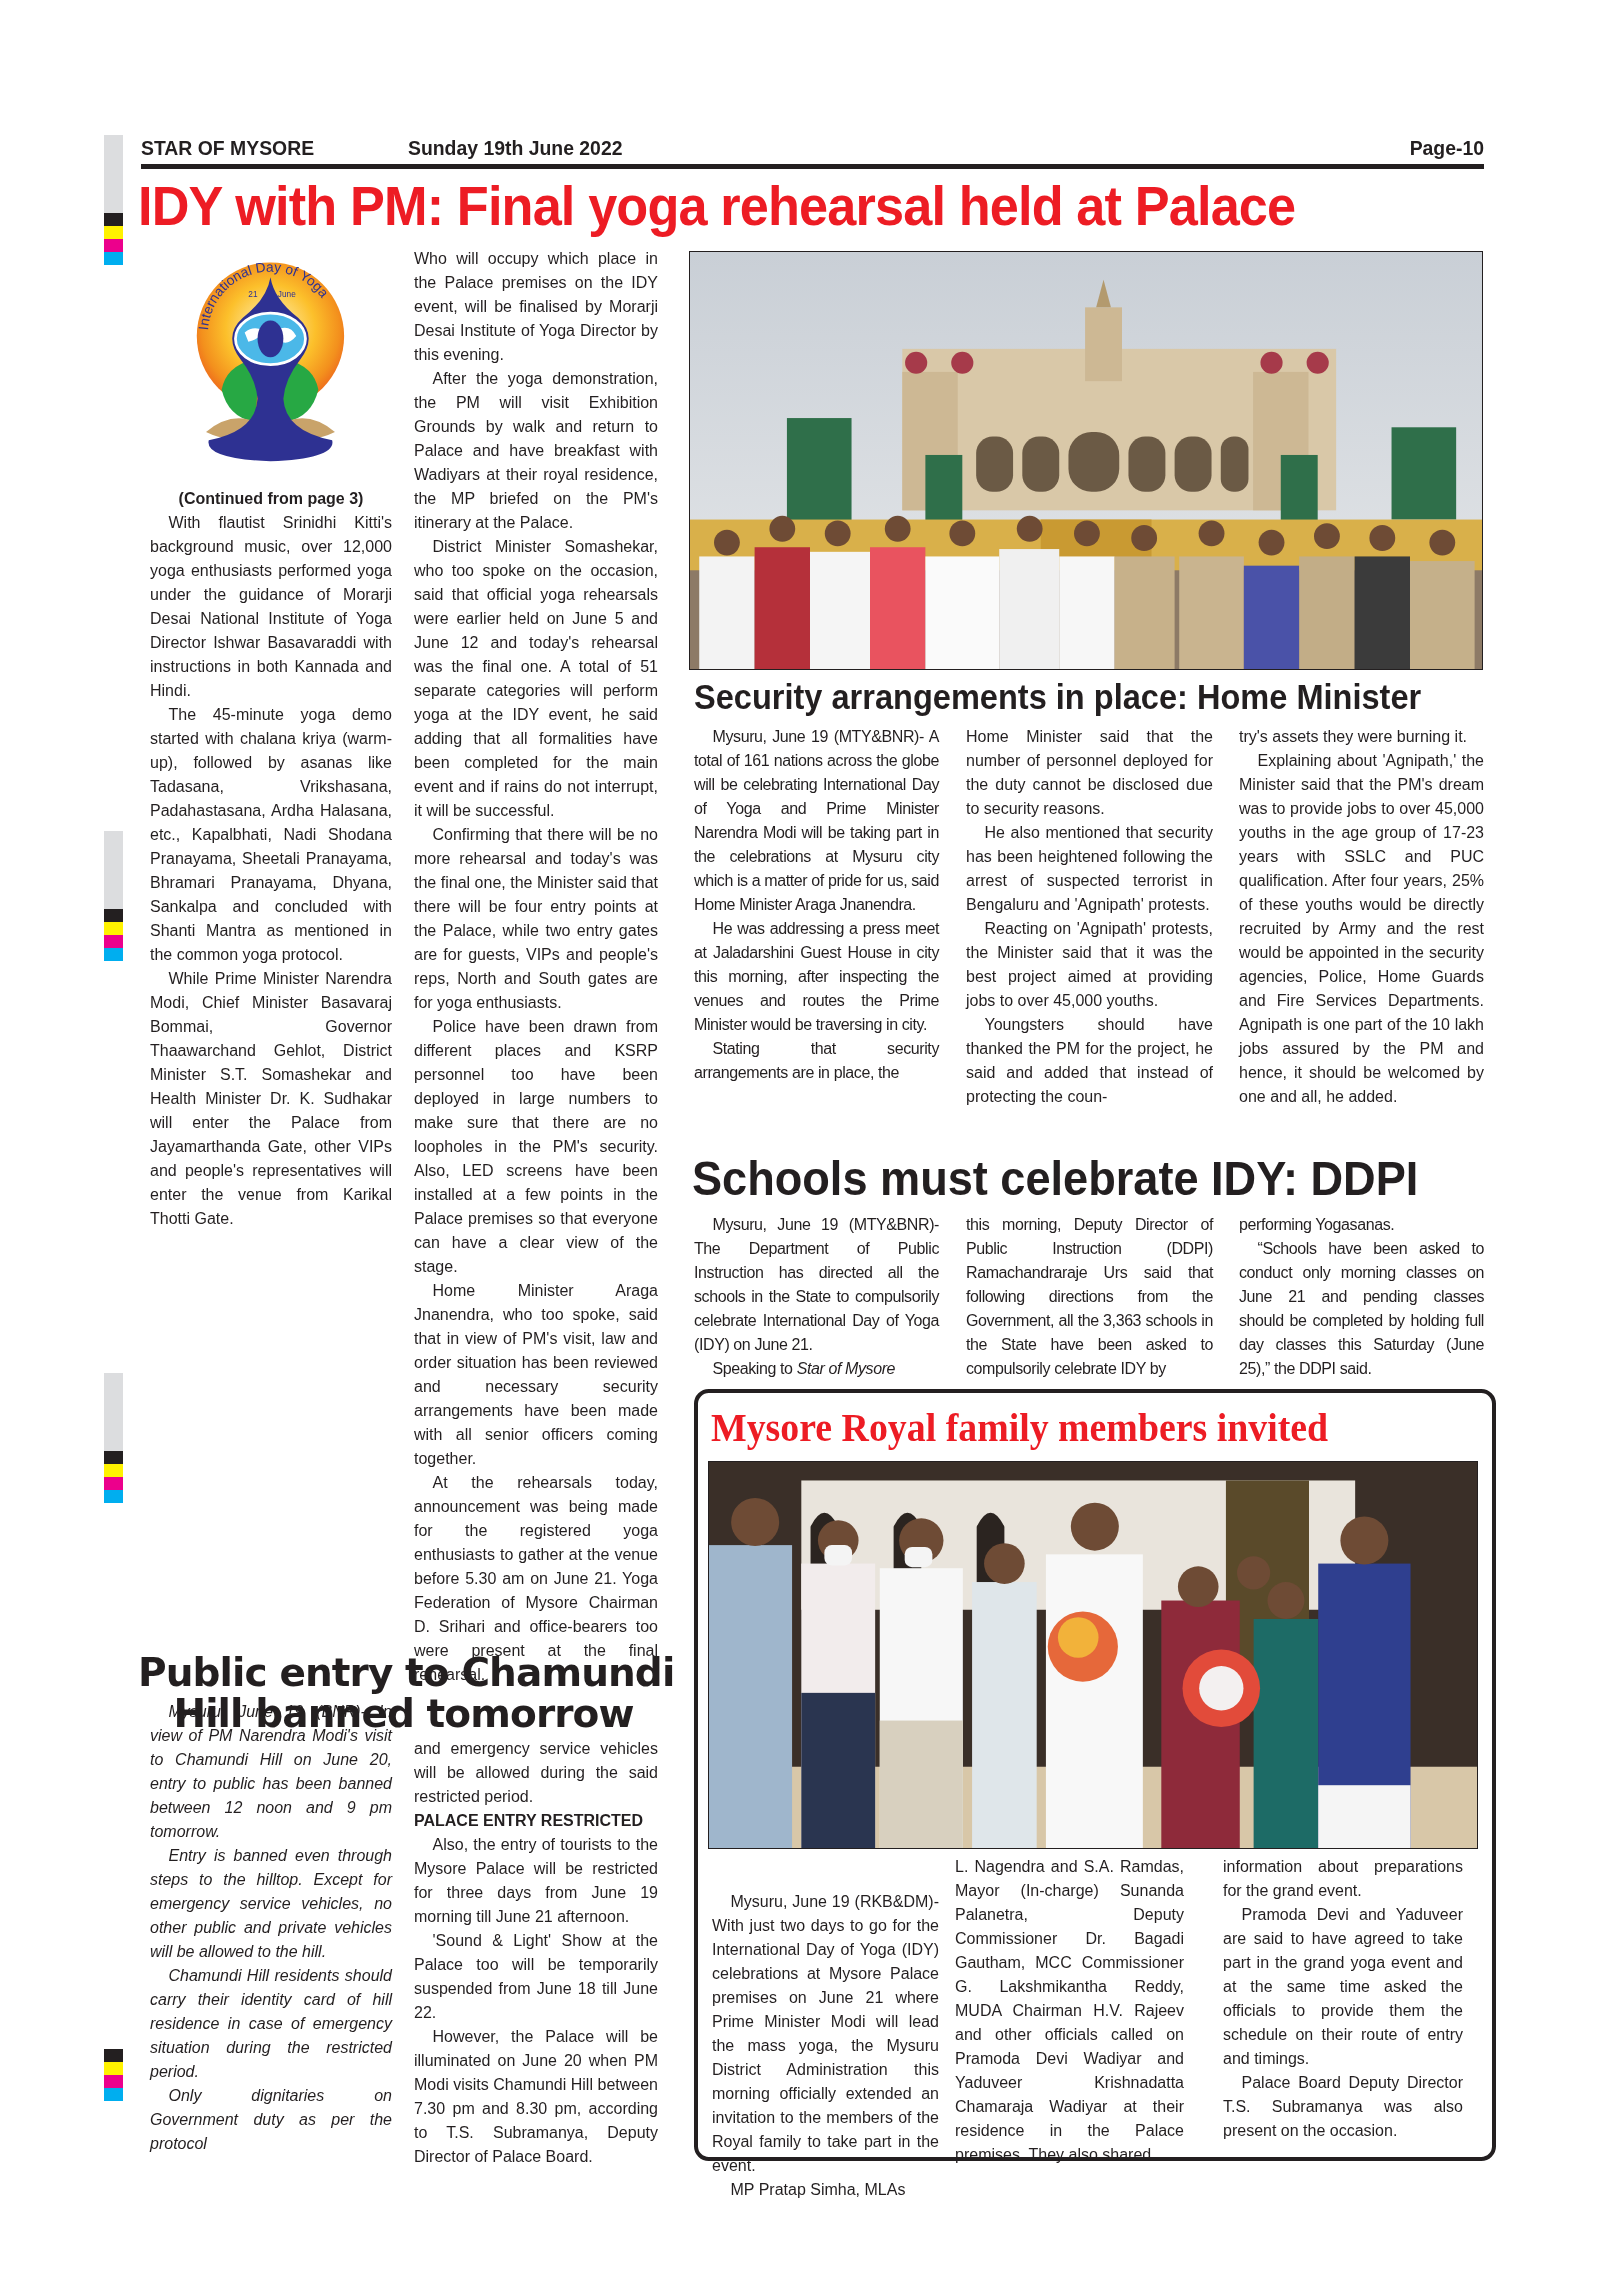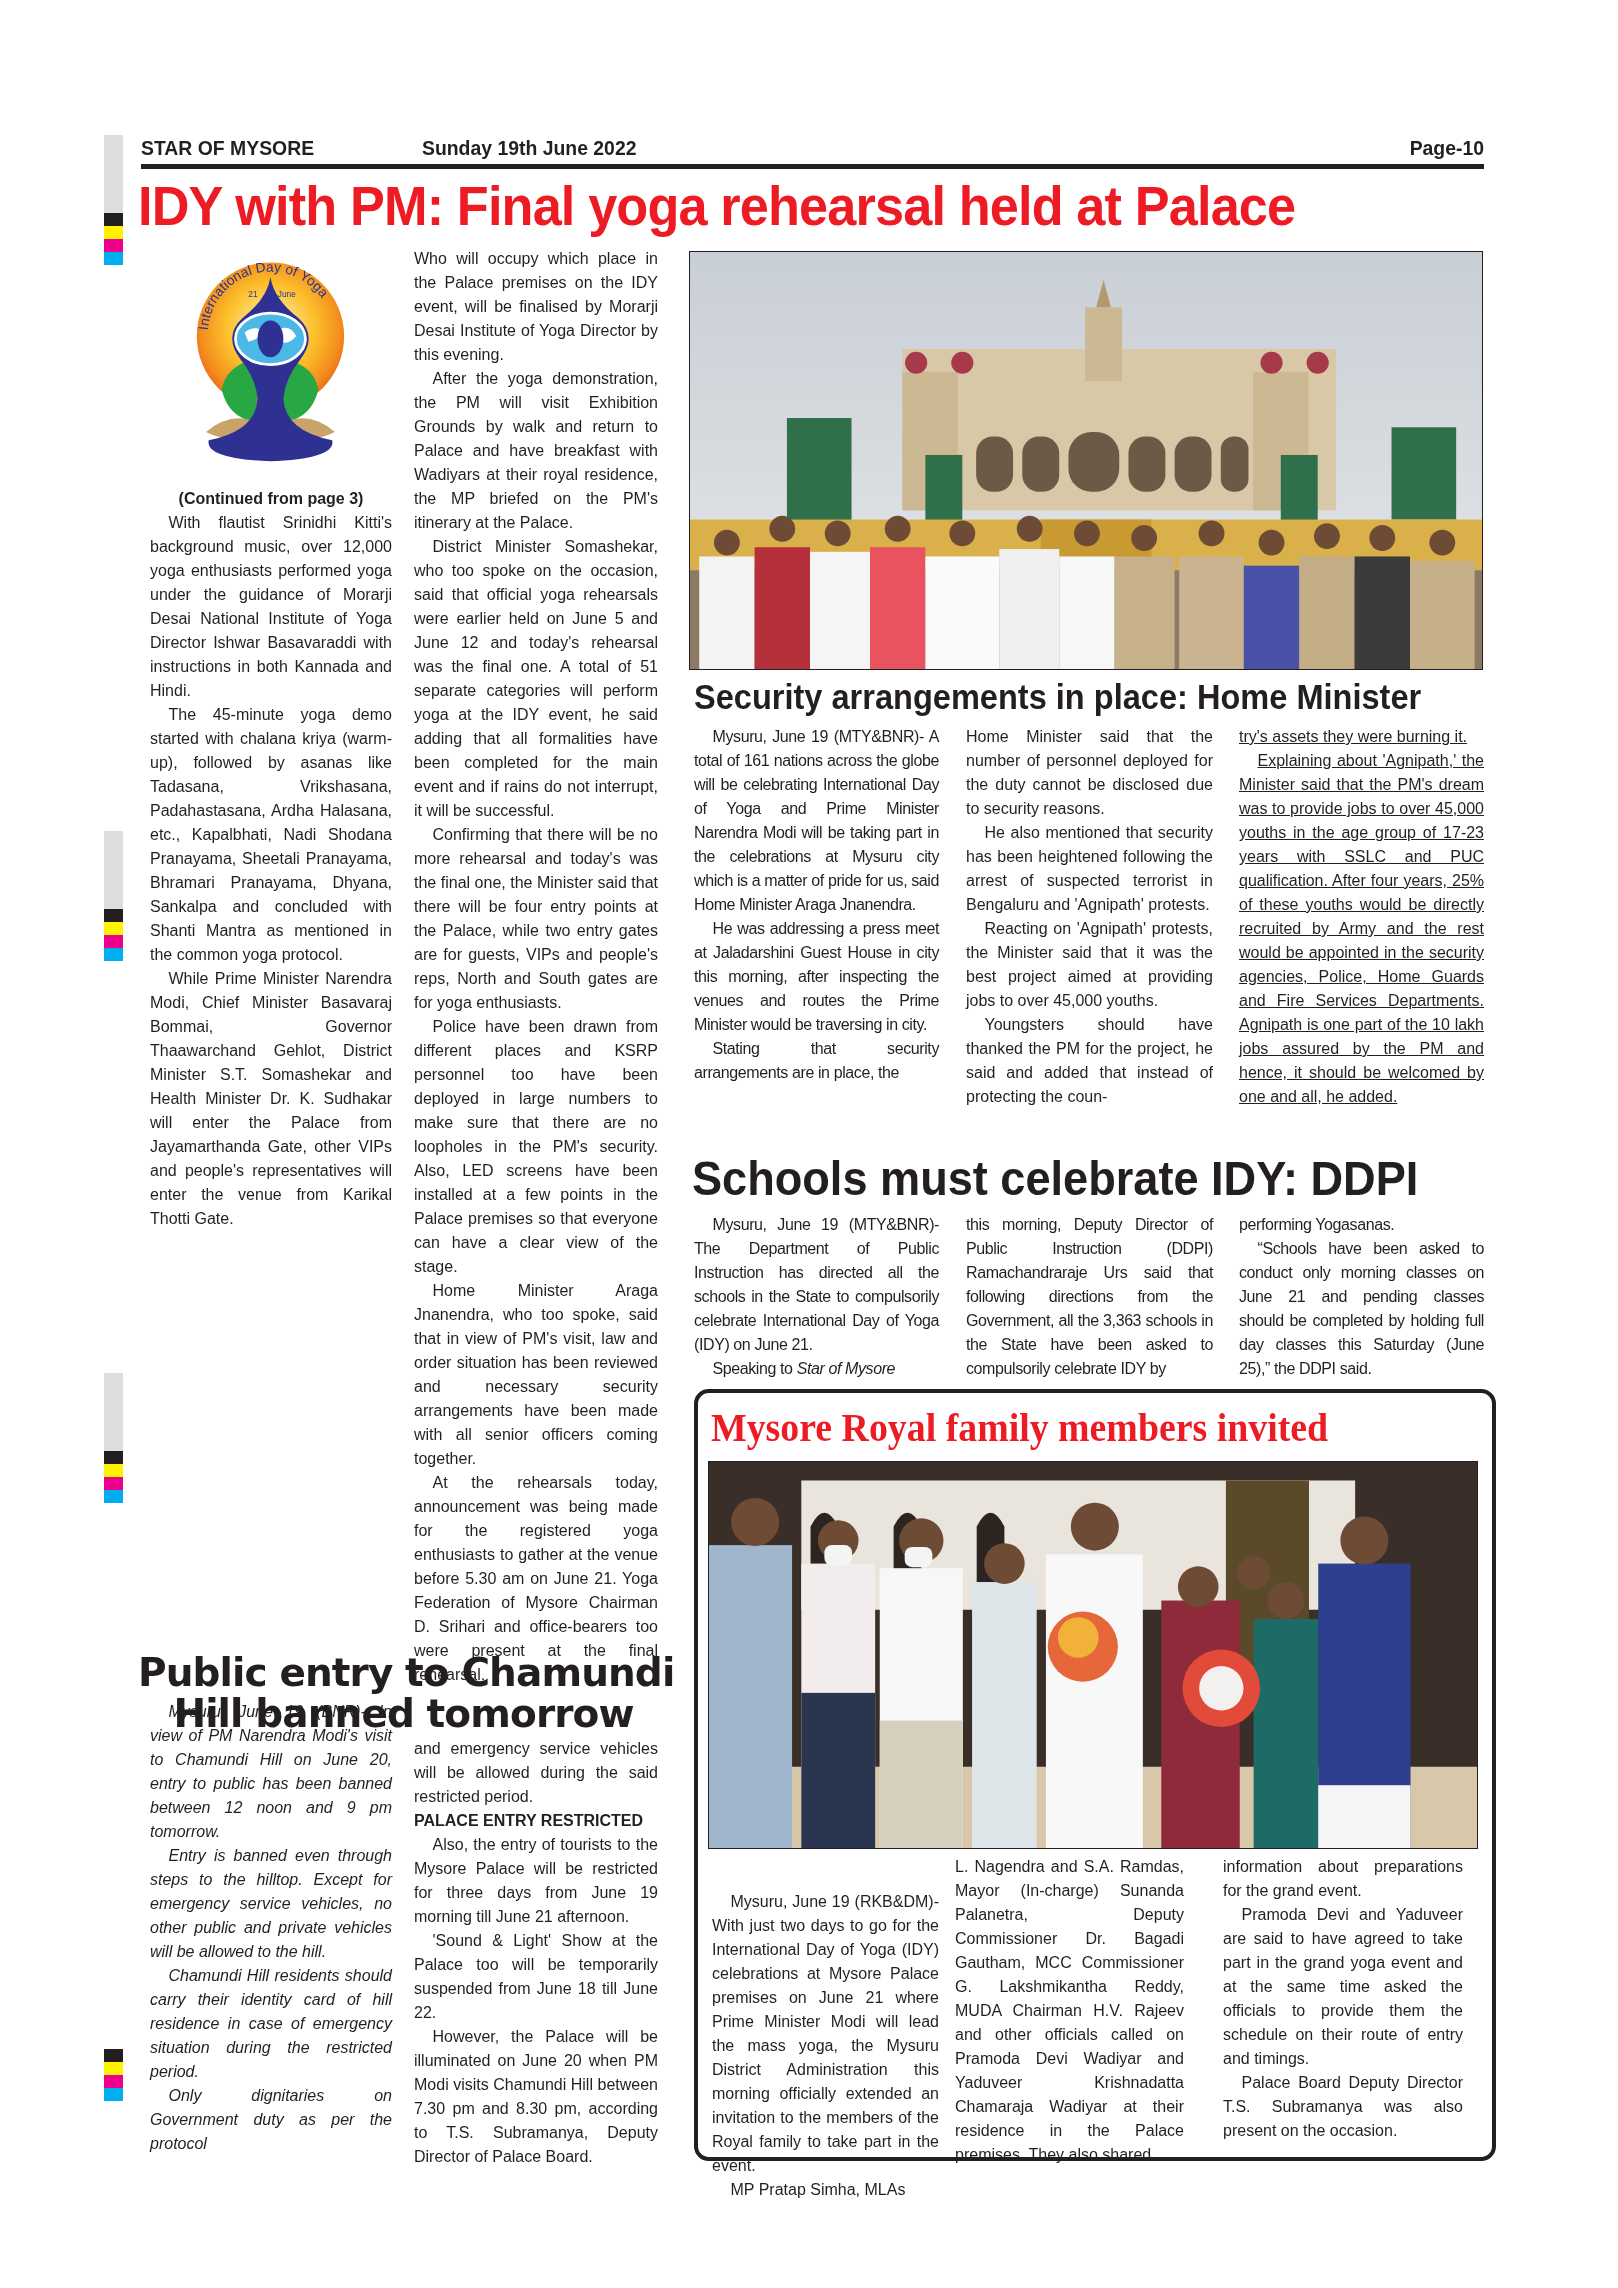--- a/index.html
+++ b/index.html
@@ -56,21 +56,21 @@
   </div>
 <div class="reg" style="top:2049px;">
     <div class="k"></div>
     <div class="y"></div>
     <div class="m"></div>
     <div class="c"></div>
   </div>
 
 <div class="mast">
   <span style="left:0;">STAR OF MYSORE</span>
-  <span style="left:281px;">Sunday 19th June 2022</span>
+  <span style="left:267px;">Sunday 19th June 2022</span>
   <span style="right:0;">Page-10</span>
 </div>
 <div class="rule"></div>
 
 <div class="headline">IDY with PM: Final yoga rehearsal held at Palace</div>
 
 <div class="abs" style="left:171px;top:251px;width:198px;height:231px;">
   <svg width="198" height="231" viewBox="0 0 215 250">
     <defs>
       <radialGradient id="sun" cx="50%" cy="45%" r="55%">
@@ -189,21 +189,21 @@
   <p>Mysuru, June 19 (MTY&amp;BNR)- A total of 161 nations across the globe will be celebrating International Day of Yoga and Prime Minister Narendra Modi will be taking part in the celebrations at Mysuru city which is a matter of pride for us, said Home Minister Araga Jnanendra.</p>
   <p>He was addressing a press meet at Jaladarshini Guest House in city this morning, after inspecting the venues and routes the Prime Minister would be traversing in city.</p>
   <p>Stating that security arrangements are in place, the</p>
 </div>
 <div class="col" style="left:966px;top:725px;width:247px;">
   <p class="noind">Home Minister said that the number of personnel deployed for the duty cannot be disclosed due to security reasons.</p>
   <p>He also mentioned that security has been heightened following the arrest of suspected terrorist in Bengaluru and 'Agnipath' protests.</p>
   <p>Reacting on 'Agnipath' protests, the Minister said that it was the best project aimed at providing jobs to over 45,000 youths.</p>
   <p>Youngsters should have thanked the PM for the project, he said and added that instead of protecting the coun-</p>
 </div>
-<div class="col" style="left:1239px;top:725px;width:245px;text-decoration:underline;">
+<div class="col" style="left:1239px;top:725px;width:245px;">
   <p class="noind">try's assets they were burning it.</p>
   <p>Explaining about 'Agnipath,' the Minister said that the PM's dream was to provide jobs to over 45,000 youths in the age group of 17-23 years with SSLC and PUC qualification. After four years, 25% of these youths would be directly recruited by Army and the rest would be appointed in the security agencies, Police, Home Guards and Fire Services Departments. Agnipath is one part of the 10 lakh jobs assured by the PM and hence, it should be welcomed by one and all, he added.</p>
 </div>
 
 <div class="h2" style="left:692px;top:1151px;font-size:48px;transform:scaleX(0.94);transform-origin:left top;">Schools must celebrate IDY: DDPI</div>
 <div class="col narrow" style="left:694px;top:1213px;width:245px;">
   <p>Mysuru, June 19 (MTY&amp;BNR)- The Department of Public Instruction has directed all the schools in the State to compulsorily celebrate International Day of Yoga (IDY) on June 21.</p>
   <p><span>Speaking to </span><i>Star of Mysore</i></p>
 </div>
 <div class="col narrow" style="left:966px;top:1213px;width:247px;">

